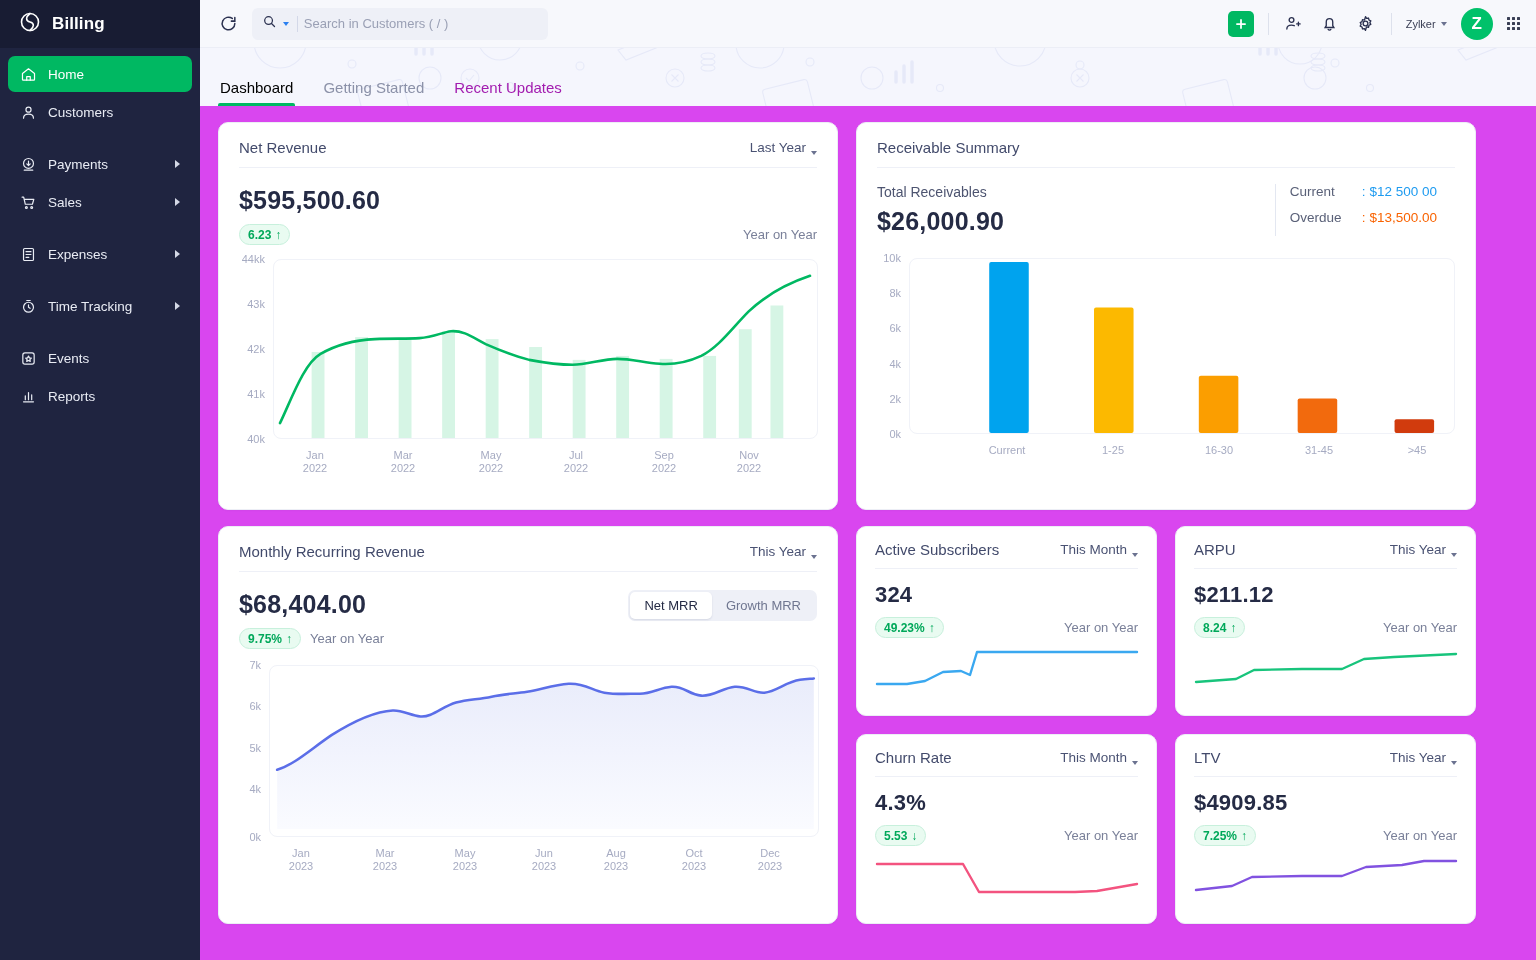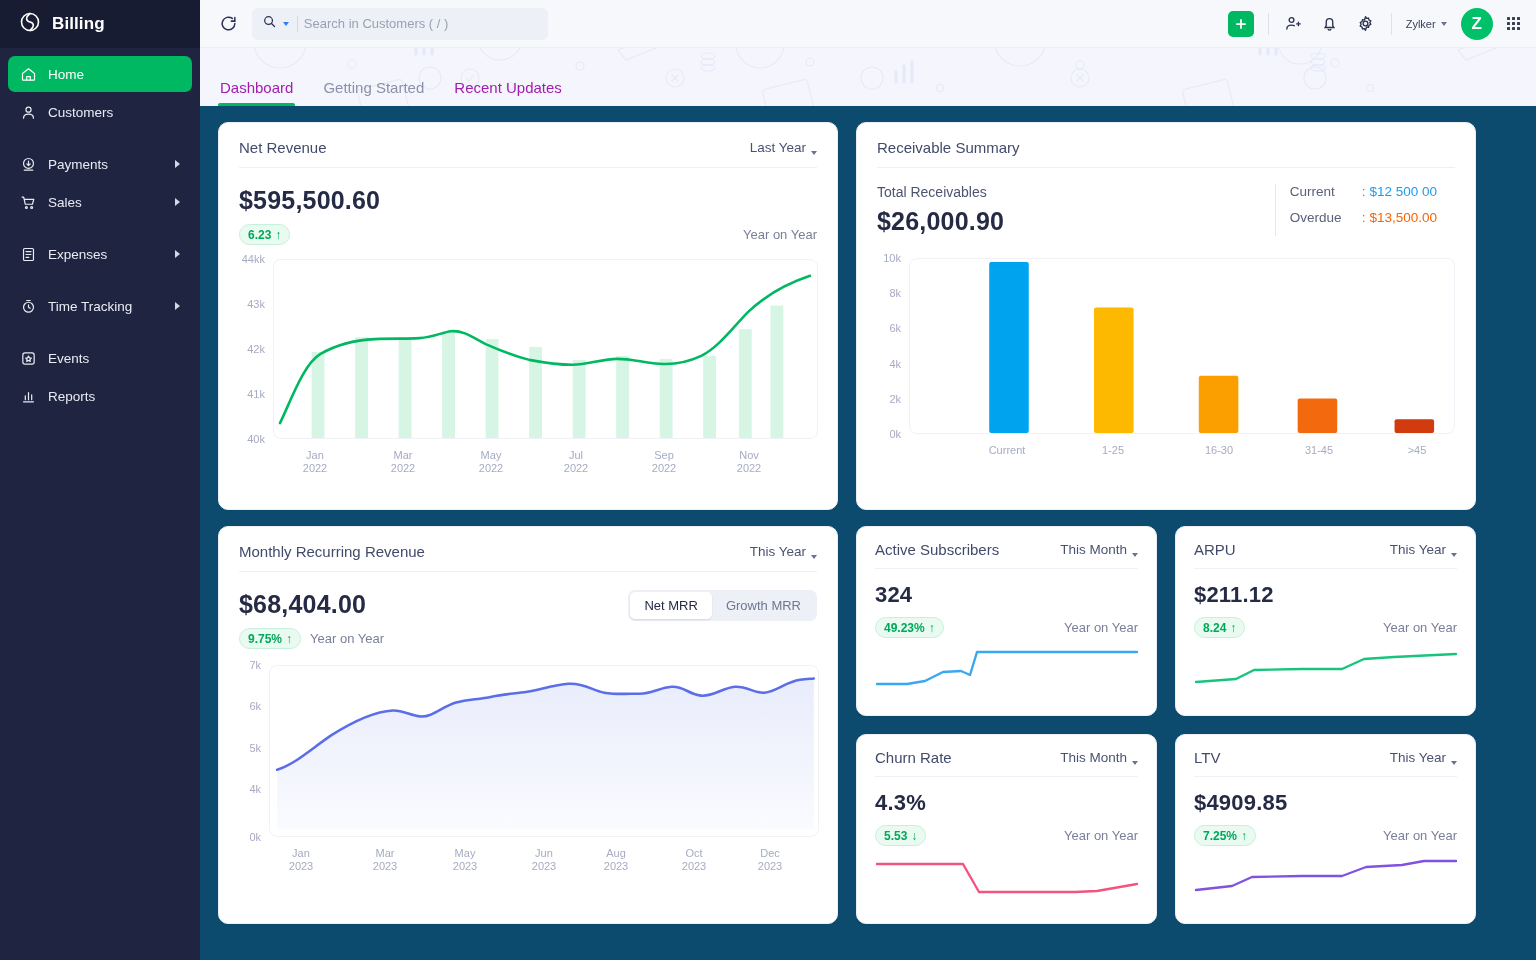--- a/index.html
+++ b/index.html
@@ -76,29 +76,29 @@
   .tabstrip {
     height: 58px; flex: 0 0 58px; display: flex; align-items: flex-end;
     gap: 26px; padding: 0 18px; position: relative; overflow: hidden;
     background: #f5f6fd;
   }
   .tabstrip .pattern { position:absolute; inset:0; opacity:1; pointer-events:none; }
   .tab {
     font-size: 15px; color: #8b91a8; padding: 0 2px 10px 2px;
     cursor: pointer; position: relative; z-index: 2;
   }
-  .tab.active { color: #a21caf; font-weight: 500; }
+  .tab.active { color: #000000; font-weight: 500; }
   .tab.plain { color: #a21caf; }
   .tab.active::after {
     content:""; position:absolute; left:0; right:0; bottom:0; height:3px;
     background:#00b862; border-radius: 2px 2px 0 0;
   }
 
   .content {
-    flex: 1; background: #0c4a6e; padding: 16px 18px 0 18px;
+    flex: 1; background: #d946ef; padding: 16px 18px 0 18px;
     overflow: hidden; display: flex; flex-direction: column; gap: 16px;
   }
   .row { display: flex; gap: 18px; }
 
   .card {
     background: #fff; border: 1px solid #eceef5; border-radius: 10px;
     padding: 16px 20px 14px 20px; box-shadow: 0 1px 2px rgba(30,40,90,.04);
   }
   .card-head { display:flex; align-items:center; justify-content:space-between; }
   .card-title { font-size: 15px; color: #424a6b; font-weight: 500; }

